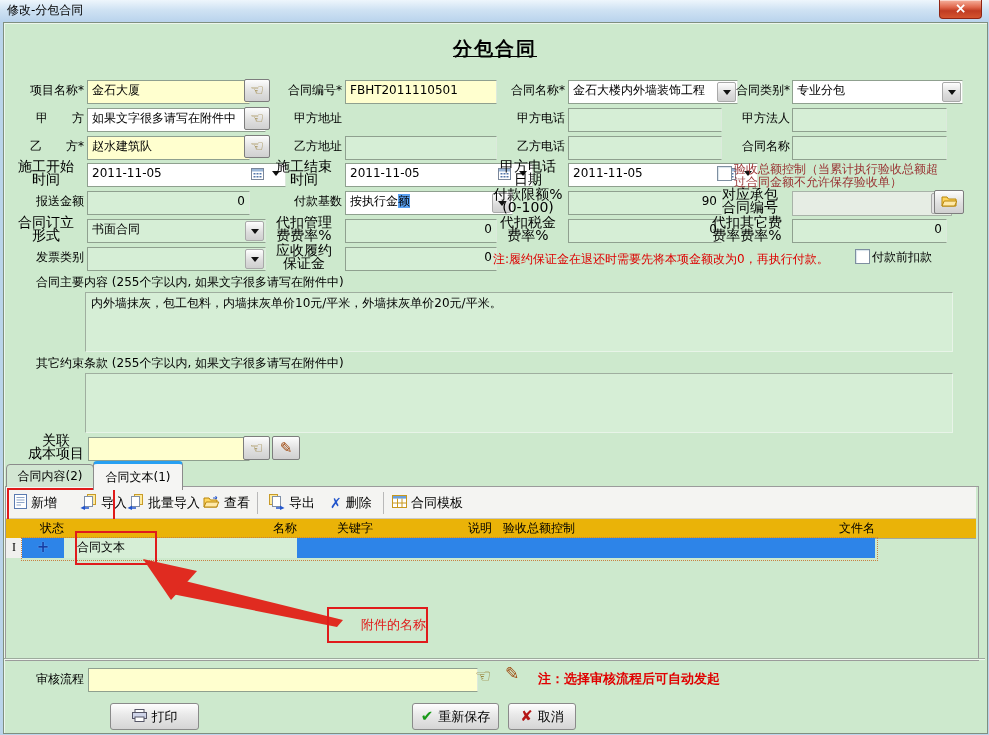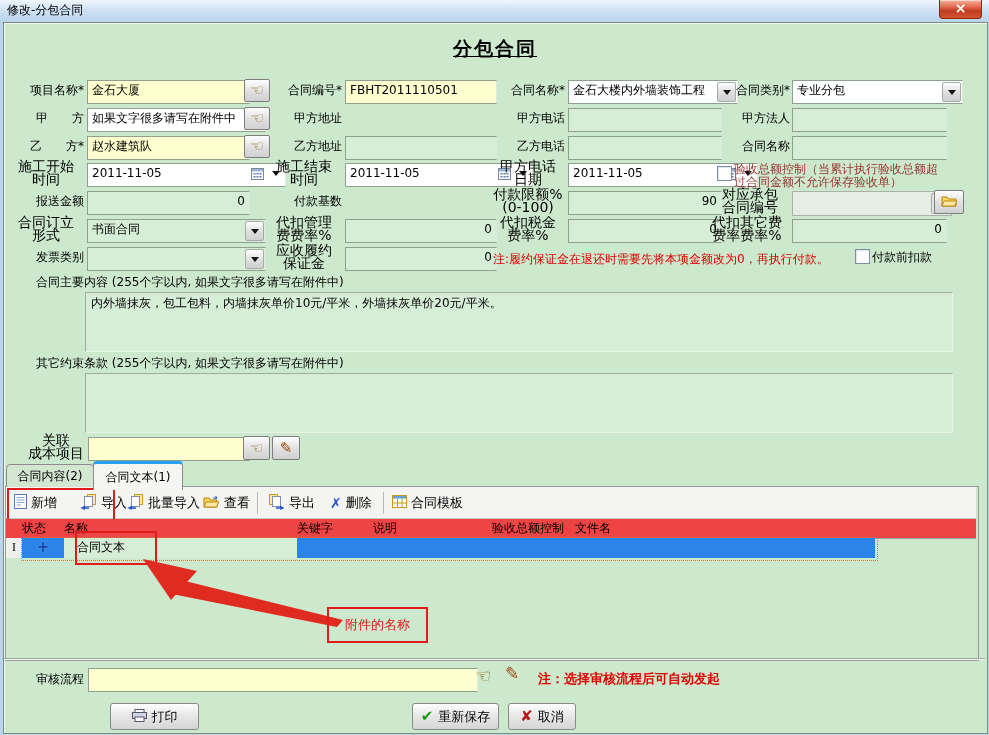--- a/index.html
+++ b/index.html
@@ -48,22 +48,22 @@
       box-shadow:inset 1px 1px 1px #d9e4ec;cursor:pointer}
   .rednote{position:absolute;font-size:12px;color:#dd0000}
   .ta{position:absolute;background:#d6eed6;border:1px solid #9fae9f;border-right-color:#e8f4e8;
       border-bottom-color:#e8f4e8;font-size:12px;line-height:16px;padding:2px 5px}
   .tab{position:absolute;font-size:12px;display:flex;align-items:center;justify-content:center;
        border:1px solid #8b8b8b;border-radius:4px 4px 0 0;cursor:pointer}
   .tabpage{position:absolute;left:5px;top:486px;width:972px;height:173px;border:1px solid #9b9b9b;background:#cde9cd}
   .tbar{position:absolute;left:6px;top:487px;width:970px;height:31px;background:#f4f4f2;border-bottom:1px solid #c9c9c9}
   .titem{position:absolute;top:492px;height:22px;display:flex;align-items:center;gap:4px;font-size:13px;cursor:pointer}
   .tsep{position:absolute;top:492px;width:1px;height:22px;background:#b9b9b9}
-  .th{position:absolute;top:519px;height:19px;background:#ef4444;border-right:1px solid #c9c9c9;
-      border-bottom:1px solid #9fa89f;font-size:12px;line-height:18px;text-align:left}
+  .th{position:absolute;top:519px;height:19px;background:#eab308;border-right:1px solid #c9c9c9;
+      border-bottom:1px solid #9fa89f;font-size:12px;line-height:18px;text-align:right}
   .td{position:absolute;top:538px;height:20px;font-size:12px;line-height:19px;overflow:hidden}
   .blue{background:#2d84e8}
   .plus{color:#123fa8;font-weight:bold;font-size:15px;text-shadow:0 0 1px #bcd8f8}
   .redbox{position:absolute;border:2px solid #e01b1b}
   .btn{position:absolute;height:25px;background:linear-gradient(#fefefe,#e8e8e8 45%,#d5d5d5);
        border:1px solid #8a8a8a;border-radius:3px;display:flex;align-items:center;justify-content:center;
        gap:5px;font-size:13px;cursor:pointer}
   .check{color:#189918;font-weight:bold;font-size:15px;line-height:1}
   .cross{color:#b51616;font-weight:bold;font-size:15px;line-height:1}
   .delx{color:#2255cc;font-weight:bold;font-size:14px;line-height:1}
@@ -202,20 +202,26 @@
     <b class="darr"></b>
   </div>
 
   <div class="cb" style="left:717px;top:166px"></div>
   <div class="wraplbl" style="left:734px;top:163px;width:208px;color:#993333">验收总额控制（当累计执行验收总额超过合同金额不允许保存验收单）</div>
 
   <div class="lbl" style="left:6px;top:194px;width:78px">报送金额</div>
   <div class="fld num" style="left:87px;top:191px;width:153px">0</div>
 
   <div class="lbl" style="left:266px;top:194px;width:76px">付款基数</div>
+  <div class="fld white combo" style="left:345px;top:191px;width:142px">
+    <span>按执行金</span><span class="selhl">额</span>
+    <span class="arr">
+        <b></b>
+      </span>
+  </div>
 
   <div class="lblc" style="left:493px;top:188px;width:70px">付款限额%
 (0-100)</div>
   <div class="fld num" style="left:568px;top:191px;width:144px">90</div>
 
   <div class="lblc" style="left:712px;top:188px;width:76px">对应承包
 合同编号</div>
   <div class="fld dis combo" style="left:792px;top:191px;width:134px;height:21px">
     <span></span>
     <span class="arr gray">
@@ -375,21 +381,21 @@
   <div class="td blue" style="left:373px;width:119px"></div>
   <div class="td blue" style="left:492px;width:83px"></div>
   <div class="td blue" style="left:575px;width:300px"></div>
   <div style="position:absolute;left:21px;top:537px;width:855px;height:22px;border:1px dotted #c9803f;pointer-events:none"></div>
 
   <div class="redbox" style="left:75px;top:531px;width:78px;height:30px"></div>
   <svg style="position:absolute;left:130px;top:550px;pointer-events:none" width="300" height="100">
     <polygon points="13,9 67,21 41,50" fill="#e02b20"></polygon>
     <polygon points="55,31 213,70 207,77 42,44" fill="#e02b20"></polygon>
   </svg>
-  <div class="redbox" style="left:327px;top:607px;width:97px;height:32px;display:flex;align-items:center;justify-content:center">
+  <div class="redbox" style="left:327px;top:607px;width:97px;height:32px;display:flex;align-items:center;justify-content:flex-end">
     <span style="color:#e01b1b;font-size:13px">附件的名称</span>
   </div>
 
   <div class="sepline"></div>
 
   <div class="lbl" style="left:20px;top:672px;width:64px">审核流程</div>
   <div class="fld yellow" style="left:88px;top:668px;width:380px"></div>
   <div class="flat hand" style="left:475px;top:667px;font-size:18px">☜</div>
   <div class="flat pencil" style="left:505px;top:665px;font-size:17px">✎</div>
   <div class="rednote" style="left:538px;top:670px;font-size:13px;font-weight:bold;color:#e00000">注：选择审核流程后可自动发起</div>

